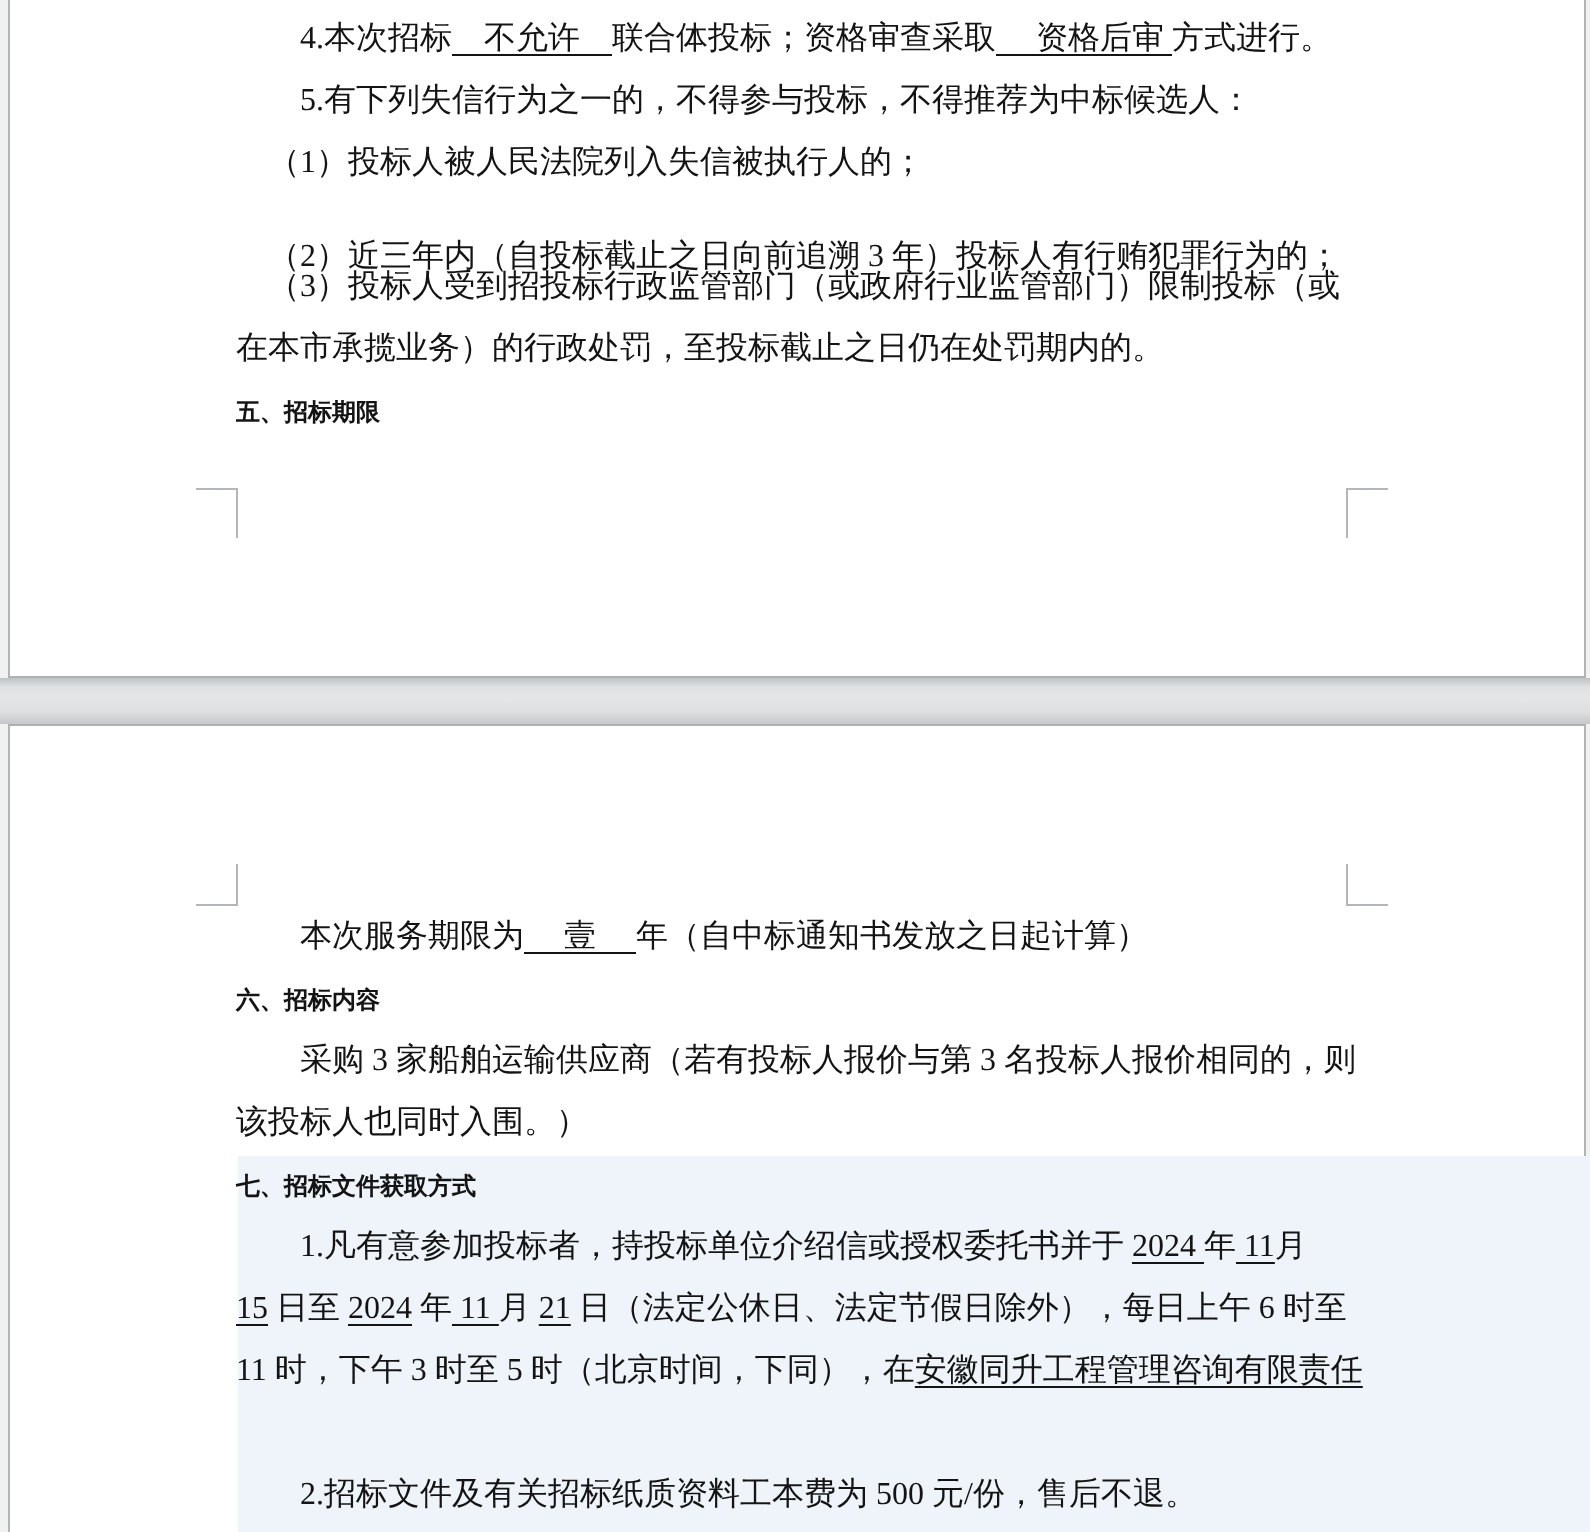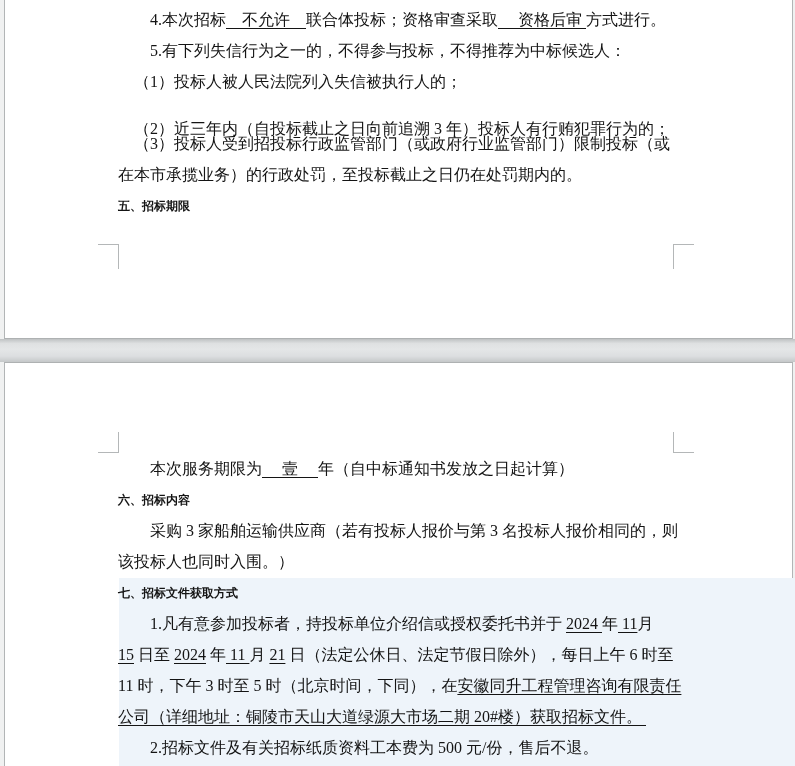--- a/index.html
+++ b/index.html
@@ -67,17 +67,16 @@
       <div class="line" style="left: 118px; top: 164px;"><span>在本市承揽业务）的行政处罚，至投标截止之日仍在处罚期内的。</span></div>
       <div class="line bold" style="left: 118px; top: 195px;"><span>五、招标期限</span></div>
       <div class="line" style="left: 150px; top: 458px;"><span>本次服务期限为</span><span class="u">　 壹 　</span><span>年（自中标通知书发放之日起计算）</span></div>
       <div class="line bold" style="left: 118px; top: 489px;"><span>六、招标内容</span></div>
       <div class="line" style="left: 150px; top: 520px;"><span>采购 3 家船舶运输供应商（若有投标人报价与第 3 名投标人报价相同的，则</span></div>
       <div class="line bold" style="left: 118px; top: 582px;"><span>七、招标文件获取方式</span></div>
       <div class="line" style="left: 118px; top: 551px;"><span>该投标人也同时入围。）</span></div>
       <div class="line" style="left: 150px; top: 613px;"><span>1.凡有意参加投标者，持投标单位介绍信或授权委托书并于 </span><span class="u">2024 </span><span>年</span><span class="u"> 11</span><span>月</span></div>
       <div class="line" style="left: 118px; top: 644px;"><span class="u">15</span><span> 日至 </span><span class="u">2024</span><span> 年</span><span class="u"> 11 </span><span>月 </span><span class="u">21</span><span> 日（法定公休日、法定节假日除外），每日上午 6 时至</span></div>
       <div class="line" style="left: 118px; top: 675px;"><span>11 时，下午 3 时至 5 时（北京时间，下同），在</span><span class="u">安徽同升工程管理咨询有限责任</span></div>
-      <div class="line" style="left: 118px; top: 706px;"><span class="u">公司（详细地址：铜陵市天山大道绿源大市场二期 20#楼）获取招标文件。 </span></div>
       <div class="line" style="left: 150px; top: 737px;"><span>2.招标文件及有关招标纸质资料工本费为 500 元/份，售后不退。</span></div>
     </div>
 
 </div>
 
 </body></html>

